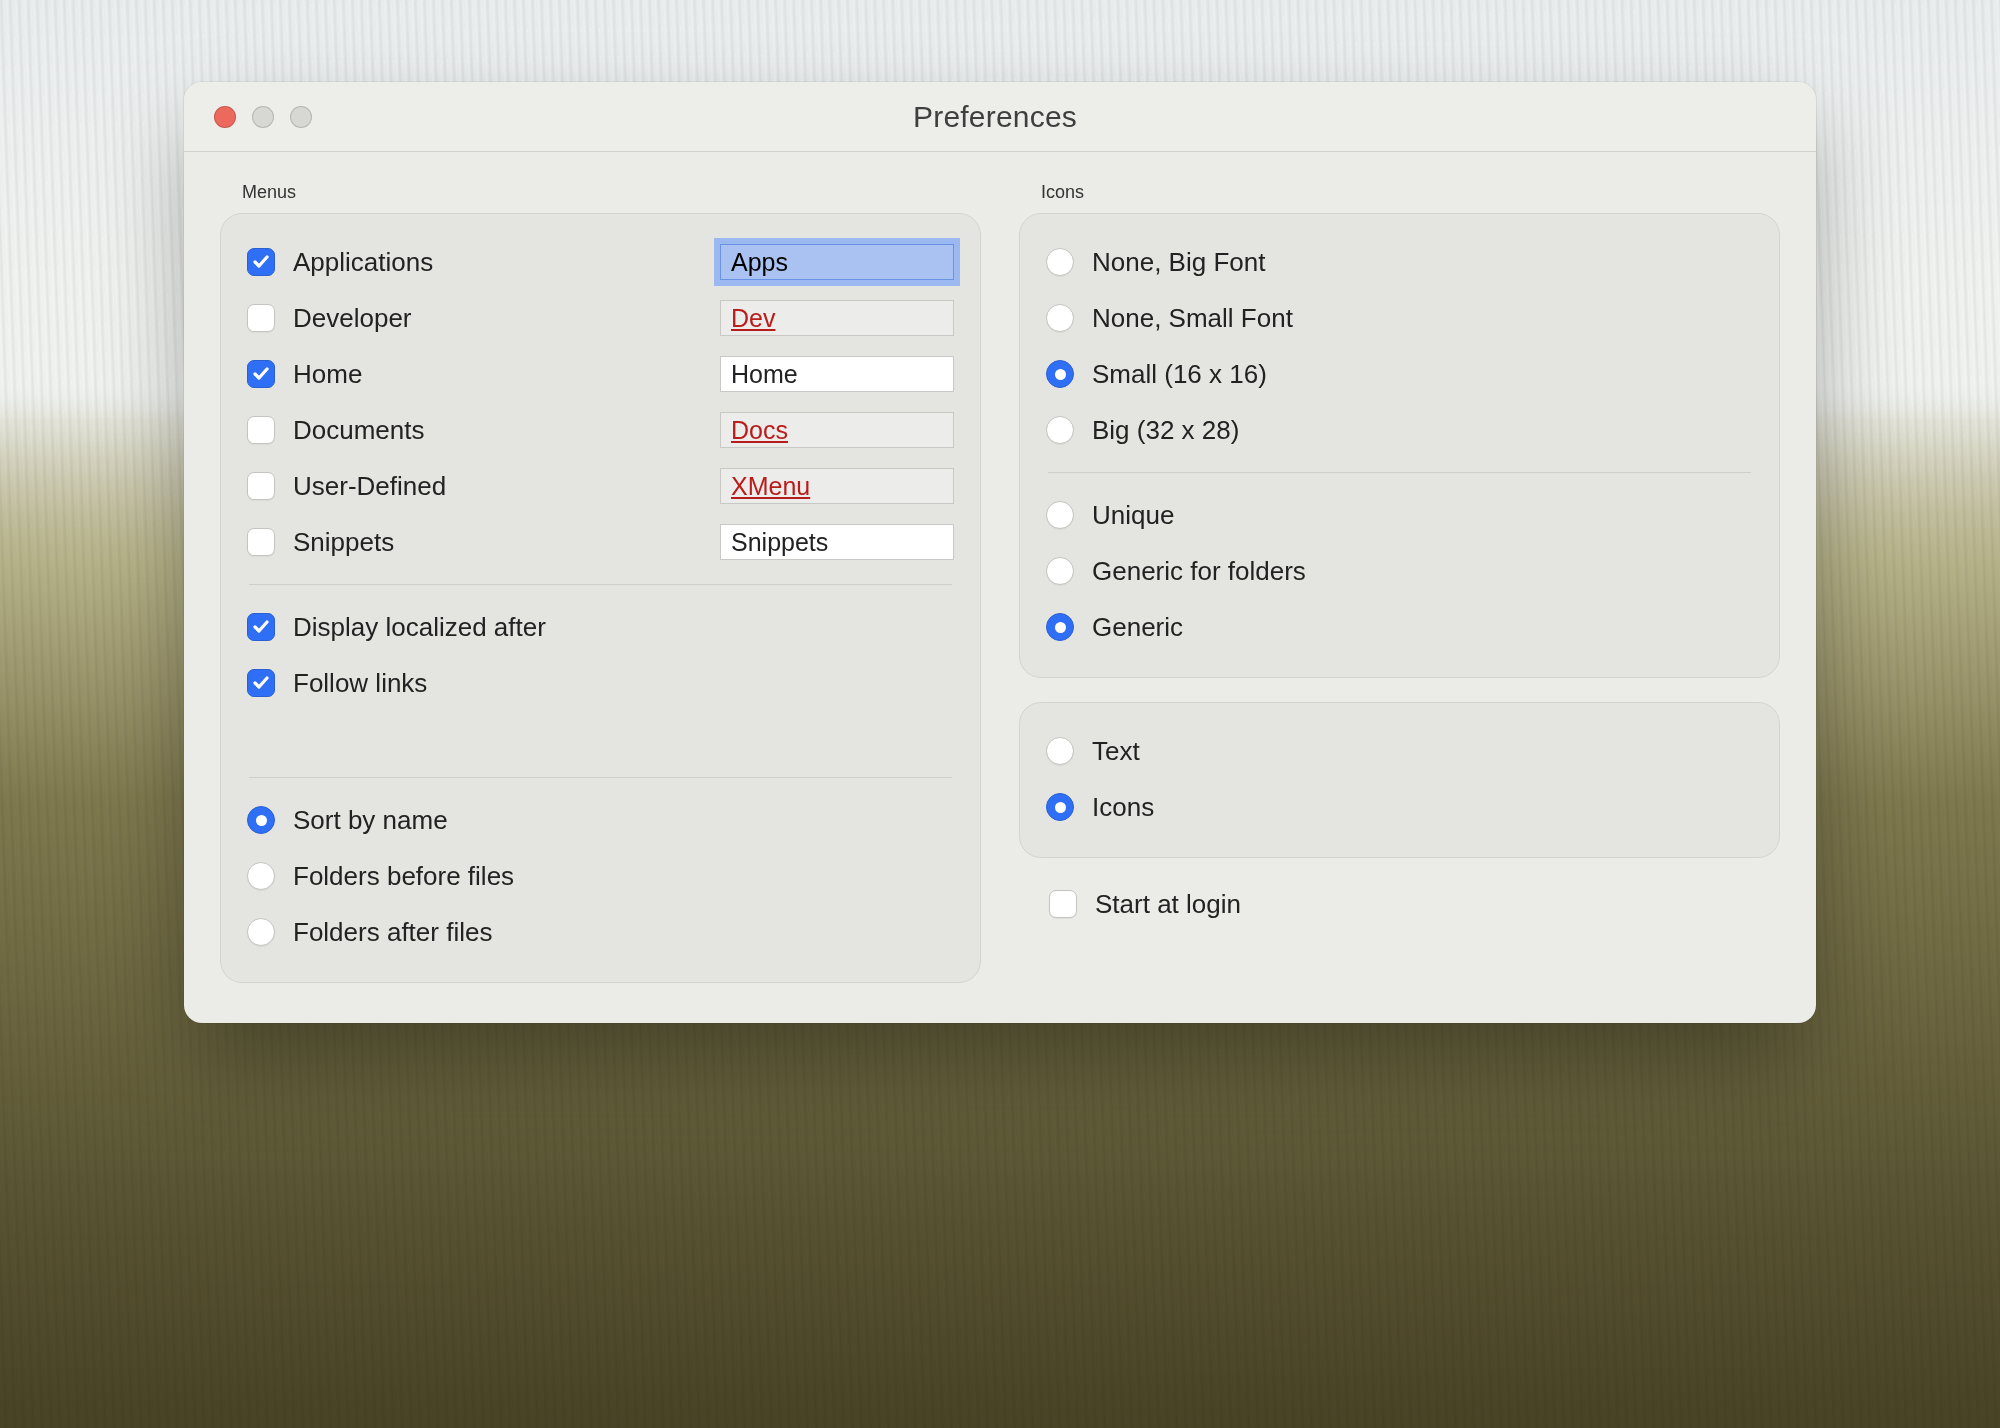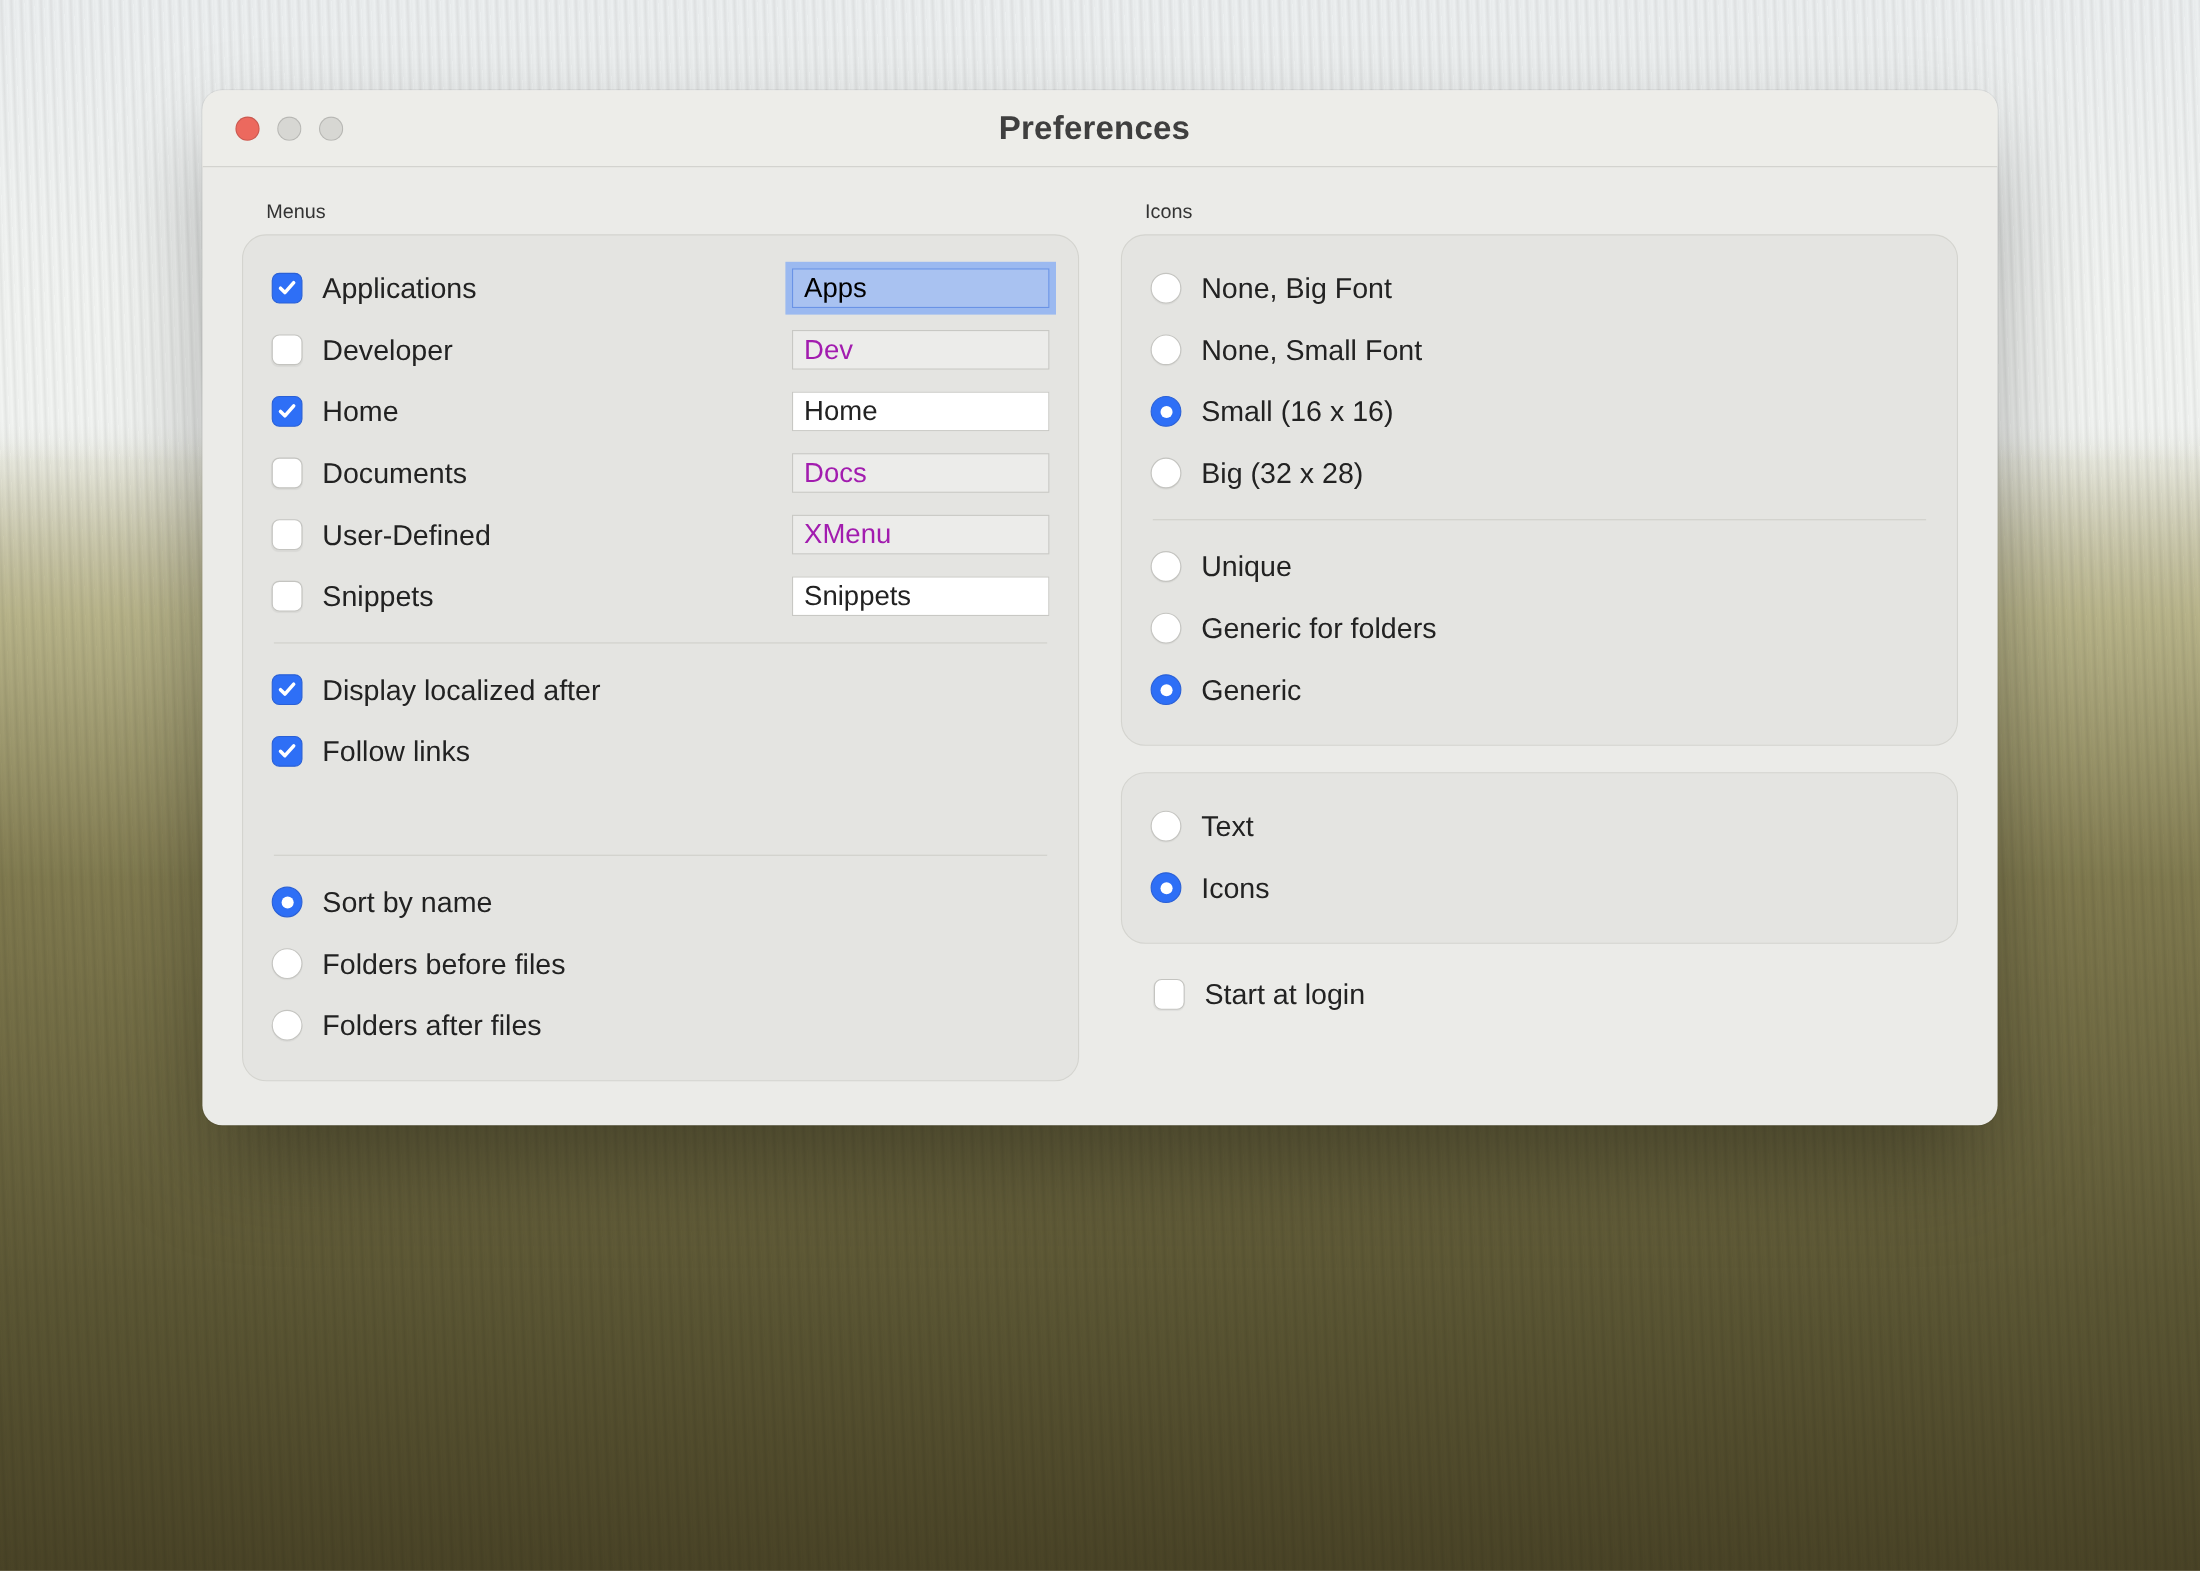--- a/index.html
+++ b/index.html
@@ -56,21 +56,21 @@
       height: 22px;
       border-radius: 50%;
       box-shadow: inset 0 0 0 1px rgba(0,0,0,0.15);
     }
     .tl.close { background: #ec695e; }
     .tl.min, .tl.zoom { background: #d7d7d3; }
     .title {
       position: absolute;
       left: 0; right: 10px;
       text-align: center;
-      font-weight: 700;
+      font-weight: 400;
       font-size: 30px;
       letter-spacing: 0.2px;
       color: #3f3f3f;
       pointer-events: none;
     }
     .content {
       display: flex;
       padding: 30px 36px 40px 36px;
       gap: 38px;
     }
@@ -149,21 +149,22 @@
       height: 36px;
       border: 1px solid #c8c8c4;
       background: #fff;
       font-size: 25px;
       padding: 0 10px;
       font-family: inherit;
       color: #222;
     }
     .tinput[disabled] {
       background: #ececea;
-      color: #a21caf;
+      color: #b91c1c;
+      text-decoration: underline;
     }
     .tinput.focused {
       outline: none;
       box-shadow: 0 0 0 6px #9bb9f0;
       border-color: #6a93e6;
       background: #a9c2f1;
       color: #000;
     }
     input.tinput::selection {
       background: #a9c2f1;

